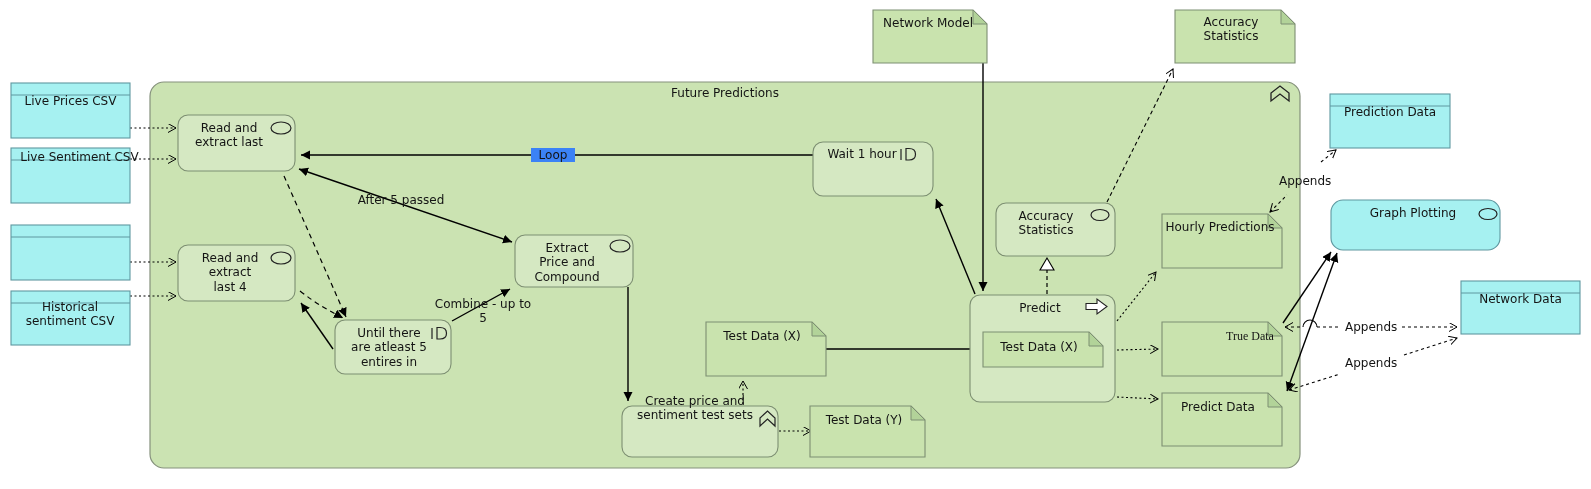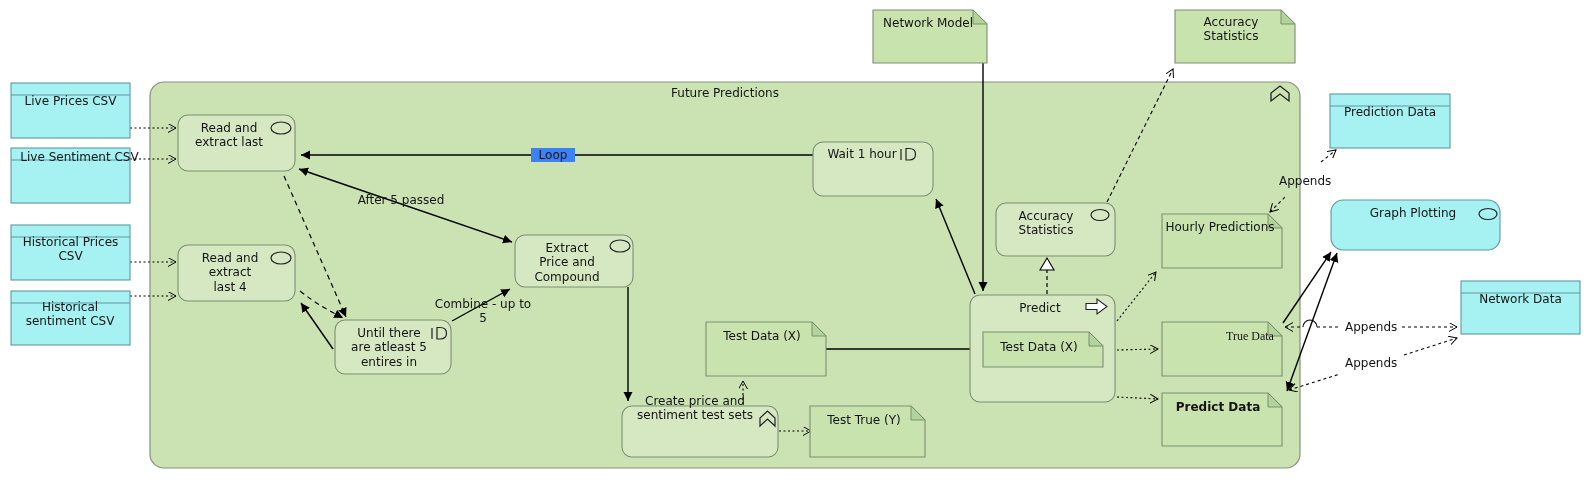--- a/index.html
+++ b/index.html
@@ -157,41 +157,40 @@
     <path d="M760,426 V418 L767.5,411 L775,418 V426 L767.5,419 Z"></path>
   </g>
 
   <path d="M1086,303.5 H1097 V299 L1107,306.5 L1097,314 V309.5 H1086 Z" fill="#fff" stroke="#222" stroke-width="1.1"></path>
 </svg>
 
 <div class="lbl" style="left:600px;top:86px;width:250px;">Future Predictions</div>
 
 <div class="lbl" style="left:13px;top:94px;width:115px;">Live Prices CSV</div>
 <div class="lbl" style="left:13px;top:150px;width:133px;">Live Sentiment CSV</div>
-<div class="lbl" style="left:13px;top:235px;width:115px;">Historical Prices CSV</div>
 <div class="lbl" style="left:25px;top:300px;width:90px;">Historical sentiment CSV</div>
 
 <div class="lbl" style="left:183px;top:121px;width:92px;">Read and extract last</div>
 <div class="lbl" style="left:197px;top:251px;width:66px;">Read and extract last 4</div>
 <div class="lbl" style="left:346px;top:326px;width:86px;">Until there are atleast 5 entires in</div>
 <div class="lbl" style="left:531px;top:241px;width:72px;">Extract Price and Compound</div>
 <div class="lbl" style="left:822px;top:147px;width:80px;text-align:center;">Wait 1 hour</div>
 <div class="lbl" style="left:1011px;top:209px;width:70px;">Accuracy Statistics</div>
 <div class="lbl" style="left:1000px;top:301px;width:80px;">Predict</div>
 <div class="lbl" style="left:630px;top:394px;width:130px;">Create price and sentiment test sets</div>
 <div class="lbl" style="left:1358px;top:206px;width:110px;">Graph Plotting</div>
 
 <div class="lbl" style="left:878px;top:16px;width:100px;">Network Model</div>
 <div class="lbl" style="left:1186px;top:15px;width:90px;">Accuracy Statistics</div>
 <div class="lbl" style="left:712px;top:329px;width:100px;">Test Data (X)</div>
-<div class="lbl" style="left:814px;top:413px;width:100px;">Test True (Y)</div>
+<div class="lbl" style="left:814px;top:413px;width:100px;">Test Data (Y)</div>
 <div class="lbl" style="left:989px;top:340px;width:100px;">Test Data (X)</div>
 <div class="lbl" style="left:1164px;top:220px;width:112px;">Hourly Predictions</div>
 <div class="lbl" style="left:1200px;top:329px;width:100px;font-family:Liberation Serif, serif;">True Data</div>
-<div class="lbl" style="left:1168px;top:400px;width:100px;font-weight:bold;">Predict Data</div>
+<div class="lbl" style="left:1168px;top:400px;width:100px;">Predict Data</div>
 
 <div class="lbl" style="left:1332px;top:105px;width:116px;">Prediction Data</div>
 <div class="lbl" style="left:1463px;top:292px;width:115px;">Network Data</div>
 
 <div class="lbl bg-green" style="left:531px;top:148px;width:44px;">Loop</div>
 <div class="lbl" style="left:357px;top:193px;width:88px;">After 5 passed</div>
 <div class="lbl" style="left:431px;top:297px;width:104px;">Combine - up to 5</div>
 <div class="lbl" style="left:1279px;top:174px;width:52px;">Appends</div>
 <div class="lbl bg-white" style="left:1345px;top:320px;width:52px;">Appends</div>
 <div class="lbl" style="left:1345px;top:356px;width:52px;">Appends</div>

